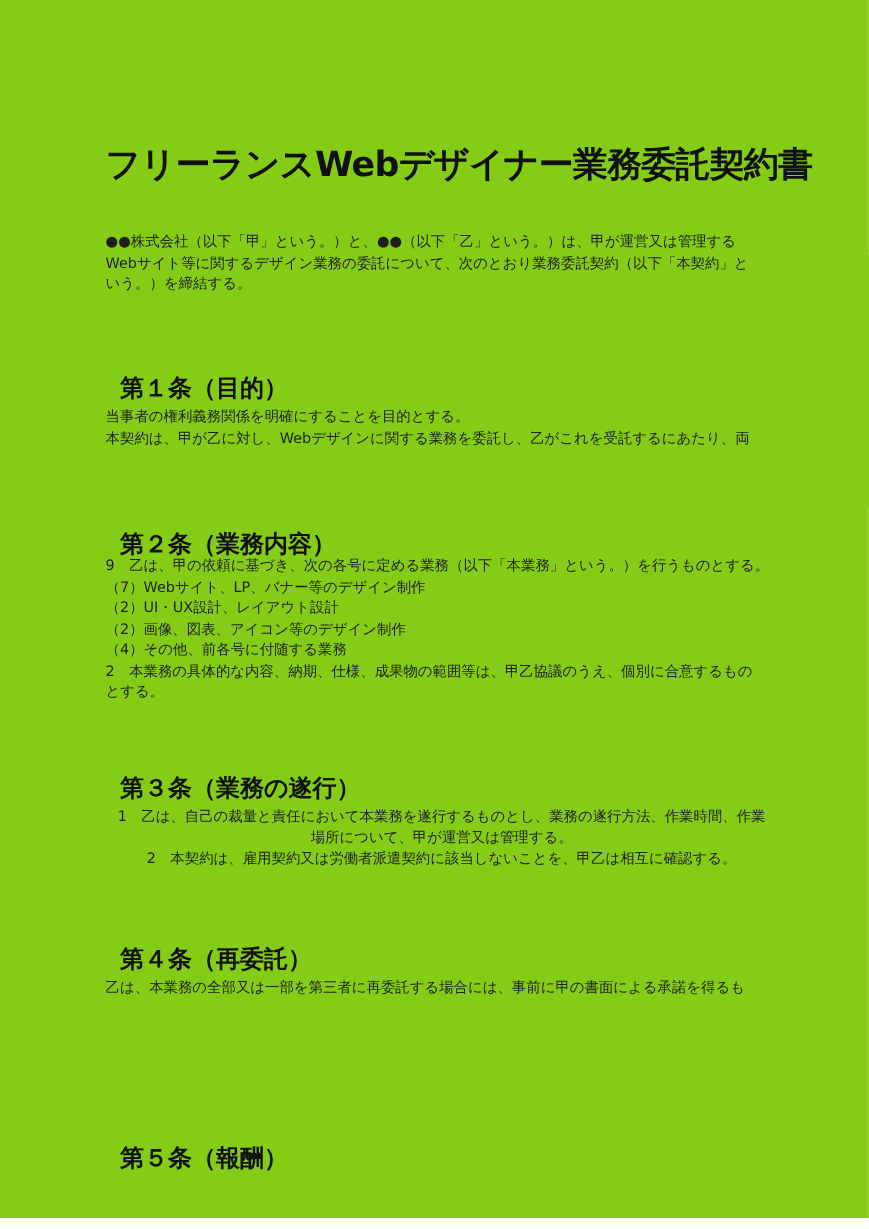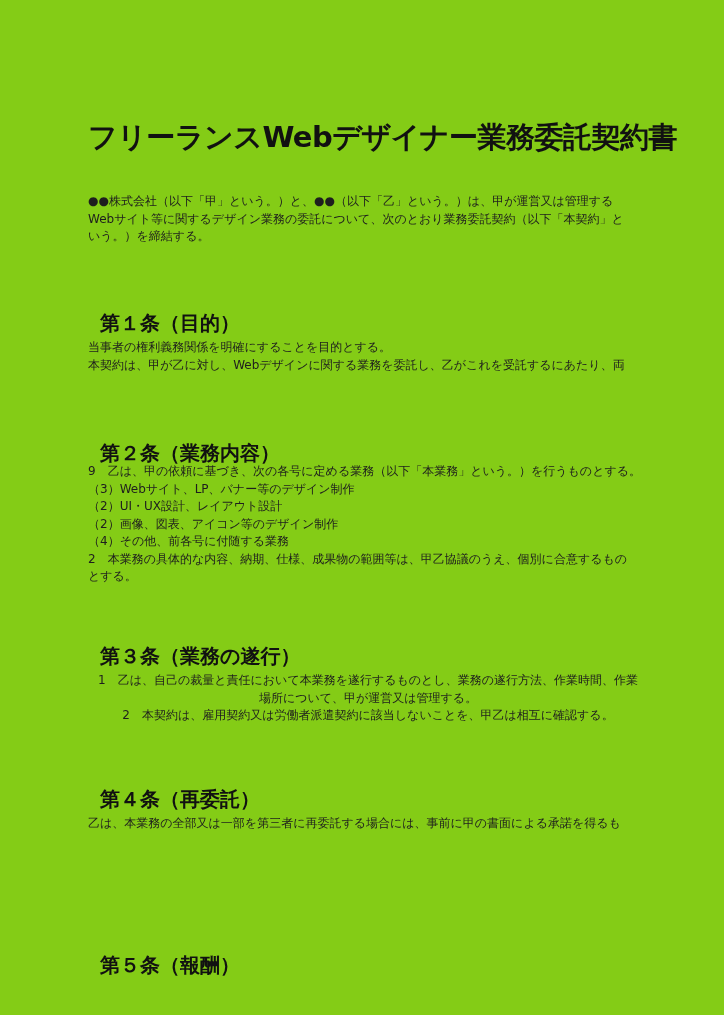--- a/index.html
+++ b/index.html
@@ -72,21 +72,21 @@
 
   <h2 class="heading" style="top:298px;">第１条（目的）</h2>
   <p class="para" style="top:339px;">
     <span class="line">当事者の権利義務関係を明確にすることを目的とする。</span>
     <span class="line">本契約は、甲が乙に対し、Webデザインに関する業務を委託し、乙がこれを受託するにあたり、両</span>
   </p>
 
   <h2 class="heading" style="top:428px;">第２条（業務内容）</h2>
   <p class="para" style="top:463px;">
     <span class="line">9　乙は、甲の依頼に基づき、次の各号に定める業務（以下「本業務」という。）を行うものとする。</span>
-    <span class="line">（3）Webサイト、LP、バナー等のデザイン制作</span>
+    <span class="line">（7）Webサイト、LP、バナー等のデザイン制作</span>
     <span class="line">（2）UI・UX設計、レイアウト設計</span>
     <span class="line">（2）画像、図表、アイコン等のデザイン制作</span>
     <span class="line">（4）その他、前各号に付随する業務</span>
     <span class="line">2　本業務の具体的な内容、納期、仕様、成果物の範囲等は、甲乙協議のうえ、個別に合意するもの</span>
     <span class="line">とする。</span>
   </p>
 
   <h2 class="heading" style="top:631px;">第３条（業務の遂行）</h2>
   <p class="para" style="top:672px;text-align:center;">
     <span class="line">1　乙は、自己の裁量と責任において本業務を遂行するものとし、業務の遂行方法、作業時間、作業</span>

